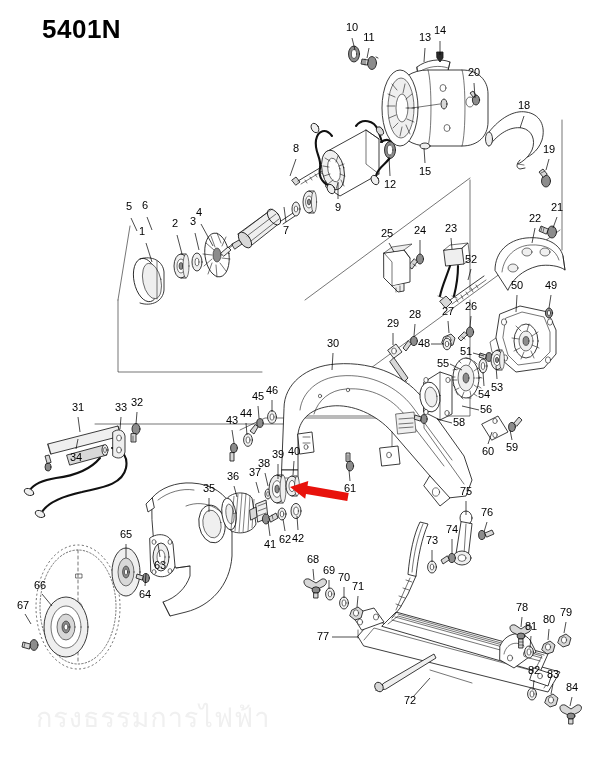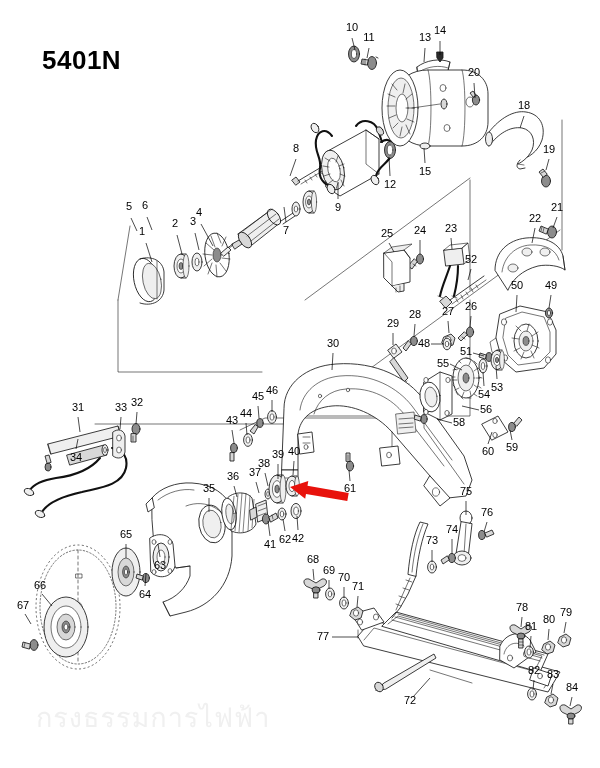--- a/index.html
+++ b/index.html
@@ -12,21 +12,21 @@
     position: relative;
     width: 600px;
     height: 768px;
     background: #ffffff;
     font-family: "Liberation Sans", sans-serif;
     overflow: hidden;
   }
   #model-title {
     position: absolute;
     left: 42px;
-    top: 45px;
+    top: 14px;
     font-size: 26px;
     font-weight: bold;
     color: #000000;
     letter-spacing: 0.5px;
   }
   #watermark {
     position: absolute;
     left: 36px;
     top: 696px;
     font-size: 27px;

